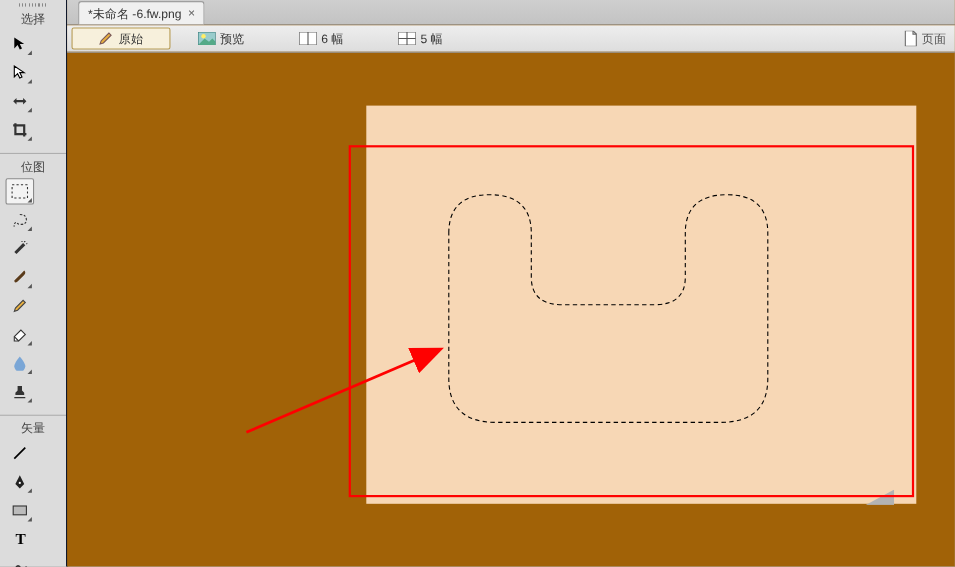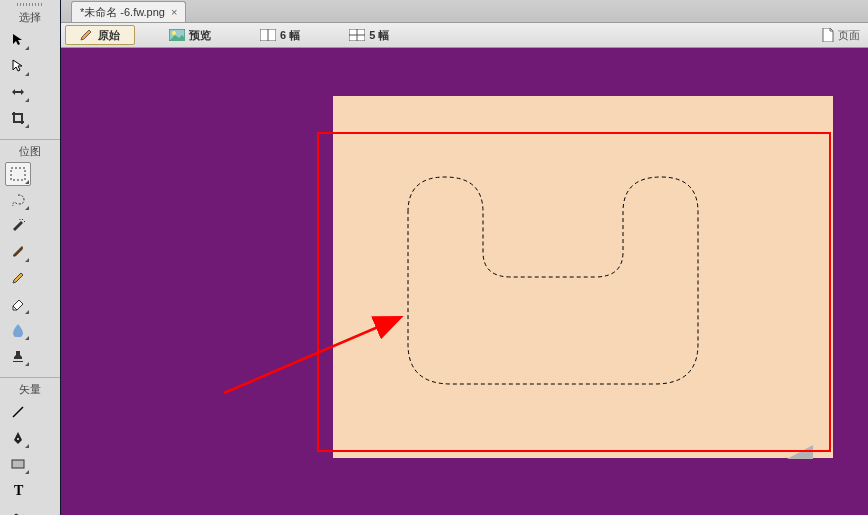--- a/index.html
+++ b/index.html
@@ -16,34 +16,34 @@
   .tool-grid{display:flex;flex-wrap:wrap;padding:2px 4px 4px 4px;}
   .tool{width:24px;height:22px;margin:1px;display:flex;align-items:center;
     justify-content:center;border:1px solid transparent;border-radius:2px;
     position:relative;cursor:pointer;}
   .tool.sel{background:#f3f3f3;border-color:#8a8a8a;}
   .tool svg{display:block;pointer-events:none;}
   .tri{position:absolute;right:1px;bottom:1px;width:0;height:0;
     border-left:4px solid transparent;border-bottom:4px solid #555;}
   .panel-sep{height:1px;background:#aeaeae;margin:4px 0 2px 0;}
   
-  #doc{position:absolute;left:61px;right:0;top:0;bottom:0;background:#701a75;}
+  #doc{position:absolute;left:61px;right:0;top:0;bottom:0;background:#a16207;}
   
   #tabstrip{height:22px;display:flex;align-items:flex-end;
     background:linear-gradient(#cfcfcf,#c3c3c3);border-bottom:1px solid #9a9a9a;}
   .tab{height:20px;padding:0 8px;display:flex;align-items:center;gap:6px;
     font-size:11px;background:#f0f0f0;border:1px solid #9a9a9a;border-bottom:none;
     border-top-left-radius:3px;border-top-right-radius:3px;margin-left:10px;cursor:pointer;}
   .tab .x{color:#666;font-size:11px;cursor:pointer;}
   
   #viewbar{height:24px;background:linear-gradient(#eee,#ddd);
     border-bottom:1px solid #9a9a9a;display:flex;align-items:center;padding:0 4px;
     font-size:11px;}
-  .vbtn{height:18px;padding:0 14px;display:flex;align-items:center;gap:4px;
-    border:1px solid transparent;border-radius:2px;margin-right:19px;cursor:pointer;font-weight:bold;}
+  .vbtn{height:18px;padding:0 24px;display:flex;align-items:center;gap:4px;
+    border:1px solid transparent;border-radius:2px;margin-right:0;cursor:pointer;}
   .vbtn.active{background:#f7f0dc;border-color:#b79c55;}
   .vbtn svg{display:block;}
   .flex{flex:1;}
   .pagebtn{display:flex;gap:4px;color:#555;margin-right:4px;}
   .pagebtn svg{display:block;}
   
   #canvas{position:absolute;left:0;right:0;top:46px;bottom:0;}
   
   .artboard{position:absolute;left:272px;top:50px;width:500px;height:362px;
     background:#f7d7b5;}

